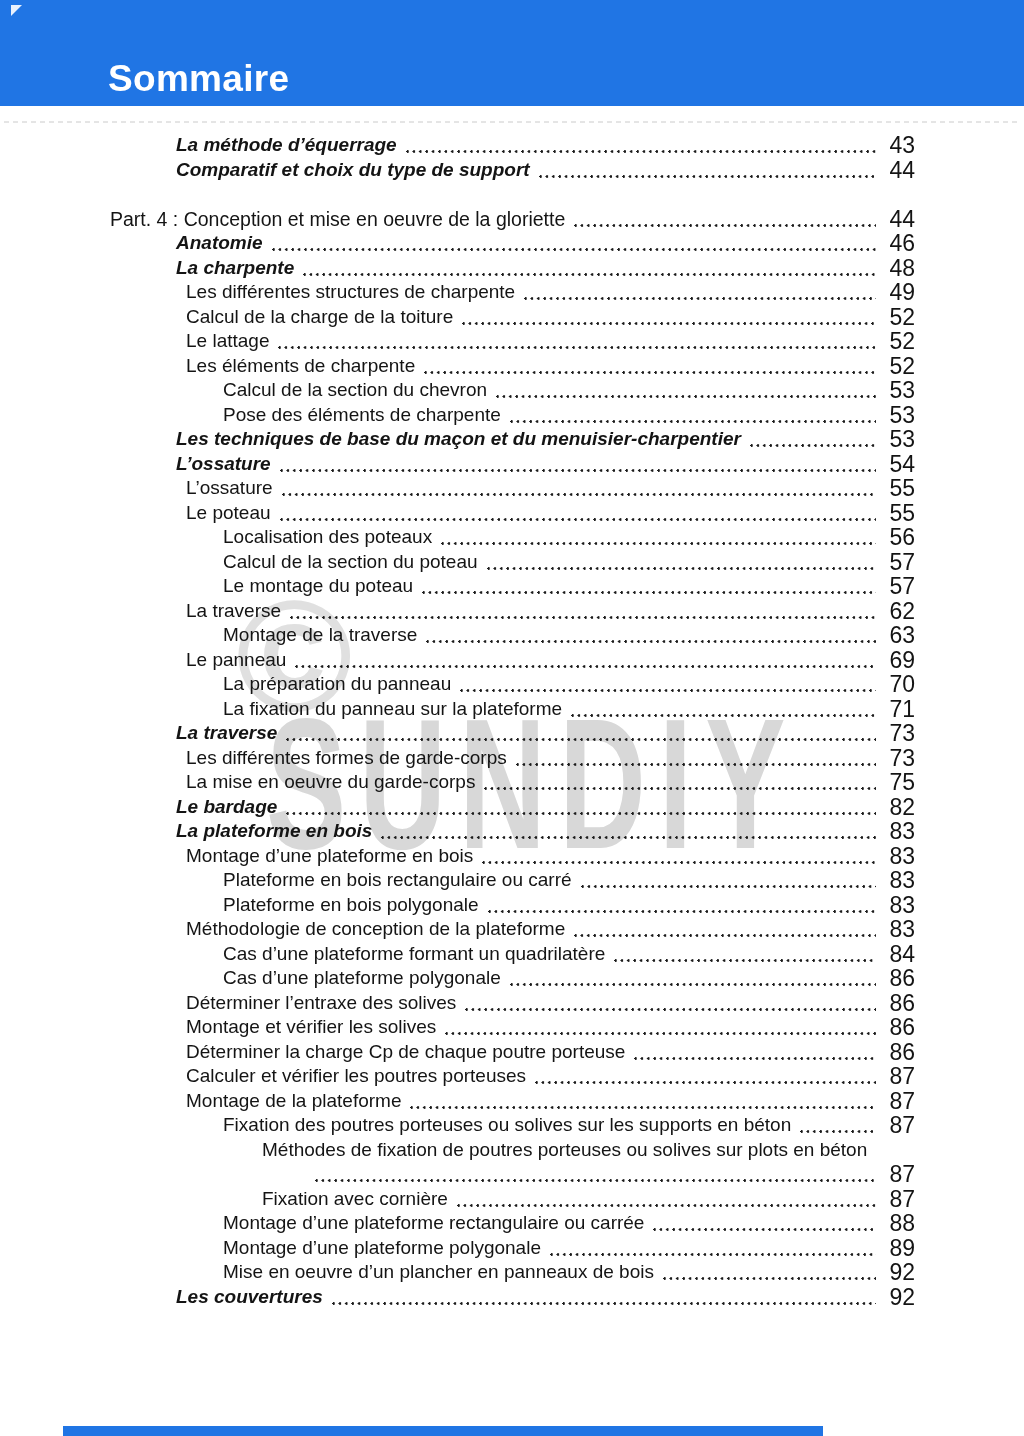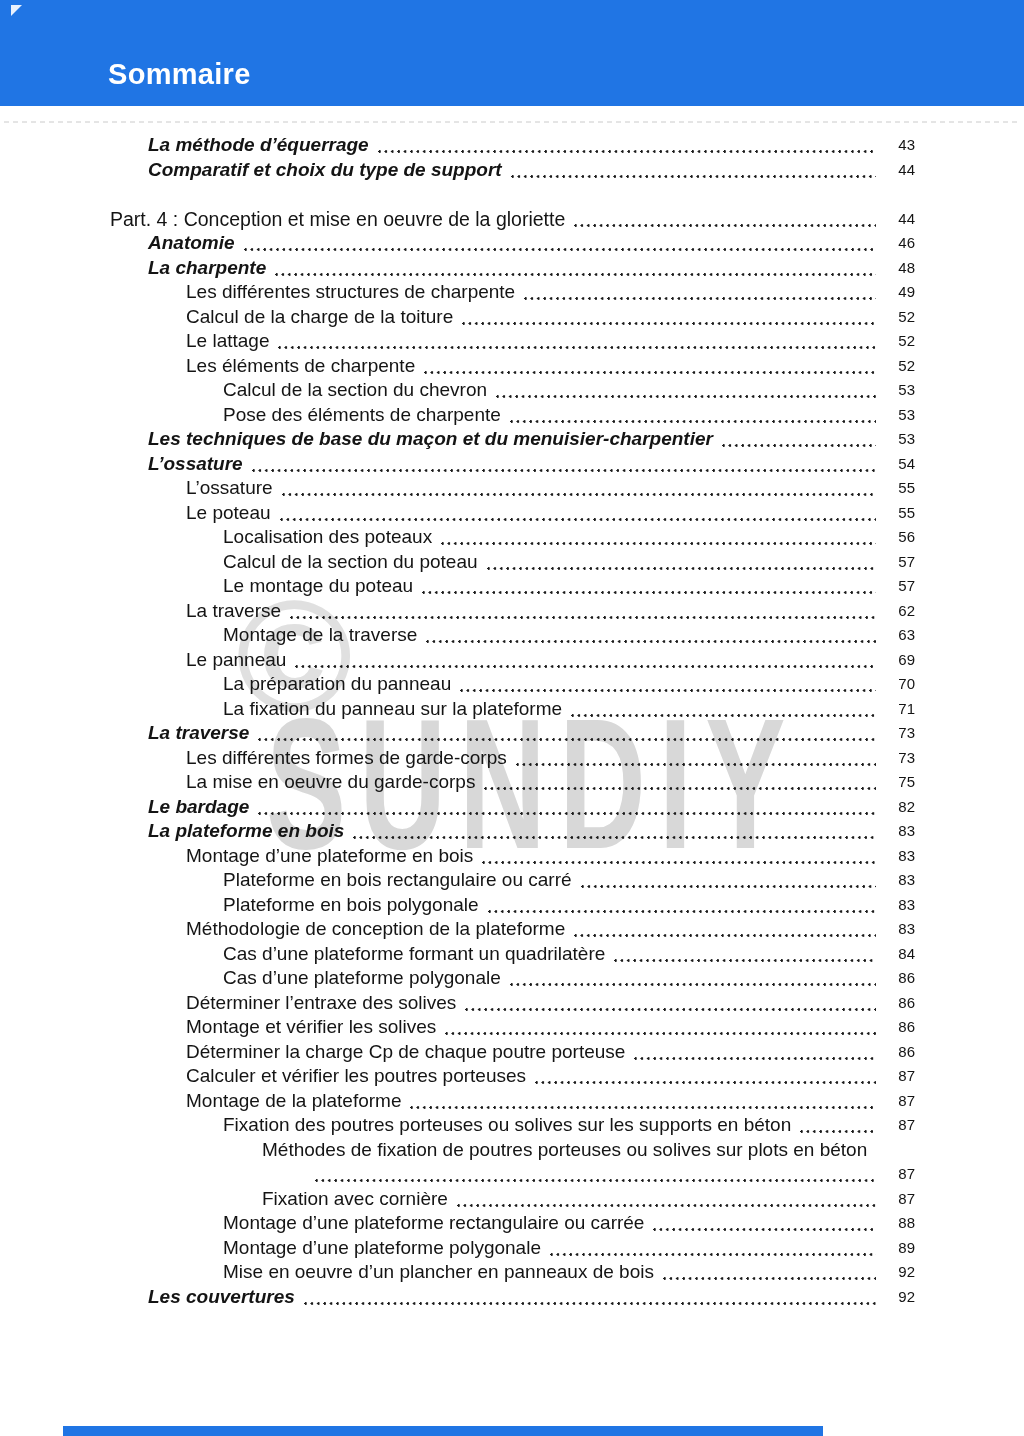--- a/index.html
+++ b/index.html
@@ -18,21 +18,21 @@
     background:#2075e4;
   }
   .header-corner-mark {
     position:absolute; left:11px; top:5px;
     width:11px; height:11px; background:#ffffff;
     clip-path:polygon(0 0, 100% 0, 0 100%);
     opacity:.9;
   }
   .header-title {
     position:absolute; left:108px; top:58px;
-    font-size:29px; font-weight:bold; color:#ffffff;
+    font-size:37px; font-weight:bold; color:#ffffff;
     letter-spacing:.3px;
   }
 
   
   .faint-leader-line {
     position:absolute; left:4px; top:121px; width:1014px; height:2px;
     background-image:repeating-linear-gradient(90deg,#dcdcdc 0 5px, transparent 5px 9px);
     opacity:.75;
   }
 
@@ -60,33 +60,33 @@
     cursor:pointer;
   }
   .toc-row.gap { margin-top:24.5px; }
   .lvl0 { padding-left:0; font-size:19.5px; }
   .lvl1 { padding-left:38px; }
   .lvl2 { padding-left:76px; }
   .lvl3 { padding-left:113px; }
   .lvl4 { padding-left:152px; }
   .cont { padding-left:196px; }
   .b  .toc-label { font-weight:normal; }
-  .bi .toc-label { font-weight:bold; font-style:italic; }
+  .bi .toc-label { font-weight:bold; font-style:italic;margin-left:28px; }
   .toc-label { white-space:nowrap; }
   .toc-dots {
     flex:1 1 auto; min-width:12px; height:24.5px; position:relative;
   }
   .toc-dots::after {
     content:""; position:absolute; left:9px; right:3px; bottom:4px; height:3.2px;
     background-image:radial-gradient(circle at 1.6px 1.6px, #1c1c1c 1.15px, transparent 1.55px);
     background-size:6.4px 3.2px; background-repeat:repeat-x;
   }
   .toc-page {
     flex:0 0 36px; text-align:right;
-    font-weight:normal; font-style:normal; font-size:15px;
+    font-weight:normal; font-style:normal; font-size:23px;
   }
 
   
   .footer-bar {
     position:absolute; left:63px; top:1426px; width:760px; height:10px;
     background:#2075e4;
   }
 </style>
 </head>
 <body>

